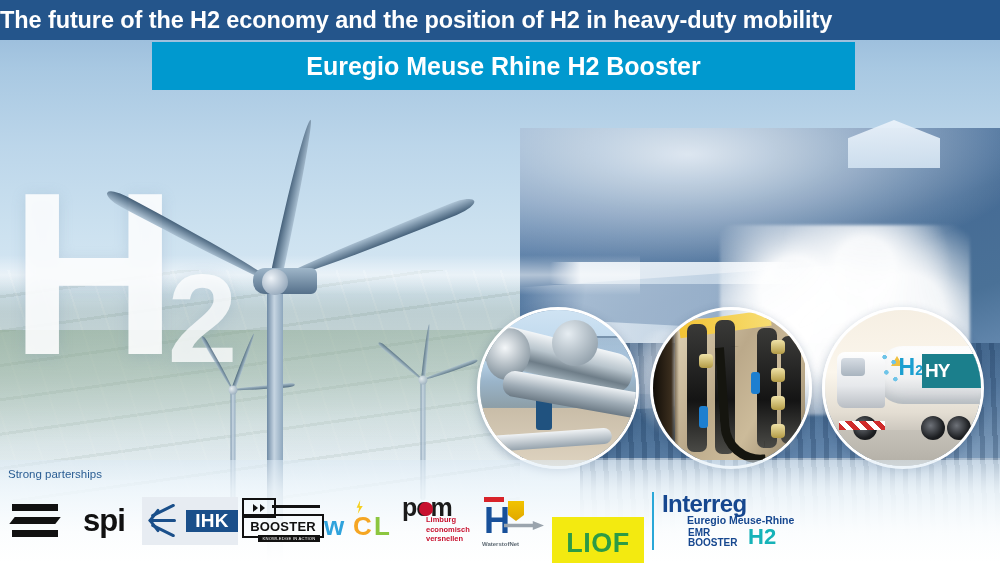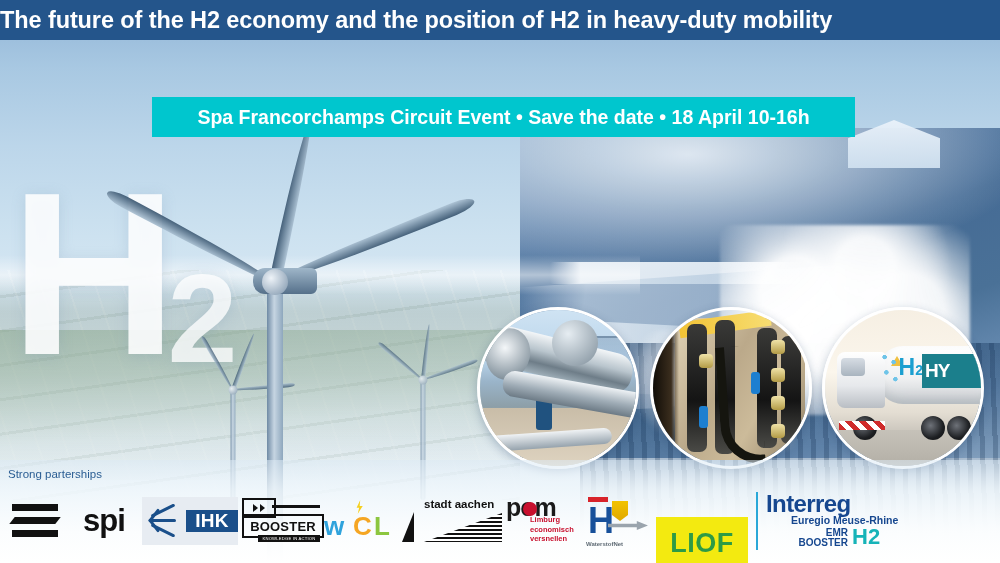--- a/index.html
+++ b/index.html
@@ -439,21 +439,21 @@
     background:#8cc63f;}
   .lg-parkstad .leaf i{position:absolute;left:14px;top:2px;width:36px;height:26px;background:#006838;
     clip-path:polygon(100% 0,30% 40%,0 100%,60% 70%,100% 18%);transform:rotate(-6deg);}
   .lg-parkstad .p{position:absolute;left:22px;top:28px;font-size:17px;color:#7a8a96;}
   .lg-parkstad .s{position:absolute;left:22px;top:44px;font-size:8px;font-weight:700;color:#8cc63f;}
   .lg-parkstad .l{position:absolute;left:52px;top:40px;font-size:17px;color:#7a8a96;}
 
   .lg-interreg{width:140px;height:62px;position:relative;}
   .lg-interreg .title{position:absolute;left:0;top:0;font-size:24px;font-weight:700;color:#16478f;letter-spacing:-.6px;}
   .lg-interreg .region{position:absolute;left:1px;top:24px;font-size:10.5px;font-weight:700;color:#16478f;padding-left:24px;}
-  .lg-interreg .emr{position:absolute;left:26px;top:38px;font-size:10px;font-weight:700;color:#16478f;text-align:right;width:56px;line-height:10px;}
+  .lg-interreg .emr{position:absolute;left:26px;top:38px;font-size:10px;font-weight:700;color:#16478f;width:56px;line-height:10px;}
   .lg-interreg .h2{position:absolute;left:86px;top:36px;font-size:22px;font-weight:700;color:#16b3b8;line-height:22px;}
 </style>
 </head>
 <body>
 
 <div id="poster">
 
   <div class="bg-layer bg-sky"></div>
   <div class="bg-circuit">
     <div class="circuit-grand"></div>
@@ -491,22 +491,22 @@
     <div class="blade b1"></div>
     <div class="blade b2"></div>
     <div class="blade b3"></div>
     <div class="nacelle"></div>
     <div class="hub"></div>
   </div>
 
   <div class="band-title">
     <div class="txt">The future of the H2 economy and the position of H2 in heavy-duty mobility</div>
   </div>
-  <div class="band-date">
-    <div class="txt">Spa Francorchamps Circuit Event  • Save the date • 18 April 10-16h</div>
+  <div class="band-sub">
+    <div class="txt">Euregio Meuse Rhine H2 Booster</div>
   </div>
 
   <div class="circle" id="circle-pipeline">
     <div class="pipe-photo">
       <div class="pipe-ground"></div>
       <div class="pipe-rail"></div>
       <div class="pipe-tube"></div>
       <div class="pipe-disc"></div>
       <div class="pipe-flange"></div>
       <div class="pipe-blue"></div>
@@ -588,25 +588,20 @@
         <div class="tag">KNOWLEDGE IN ACTION</div>
       </div>
 
       <div class="logo lg-wcl">
         <span class="w">w</span>
         <span class="bolt"></span>
         <span class="c">C</span>
         <span class="l">L</span>
       </div>
 
-      <div class="logo lg-aachen">
-        <div class="t">stadt aachen</div>
-        <div class="tri"></div>
-        <div class="steps"></div>
-      </div>
 
       <div class="logo lg-pom">
         <div class="w">pom</div>
         <div class="dot"></div>
         <div class="sub">
           <span>Limburg</span><br>
           <span>economisch</span><br>
           <span>versnellen</span>
         </div>
       </div>

